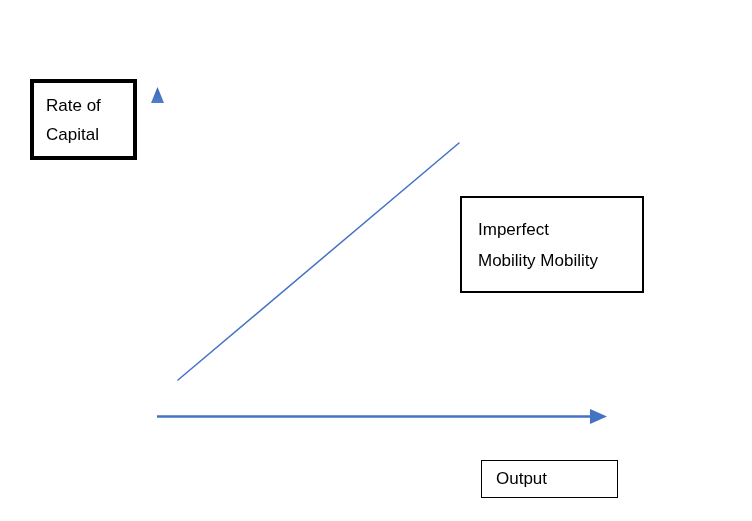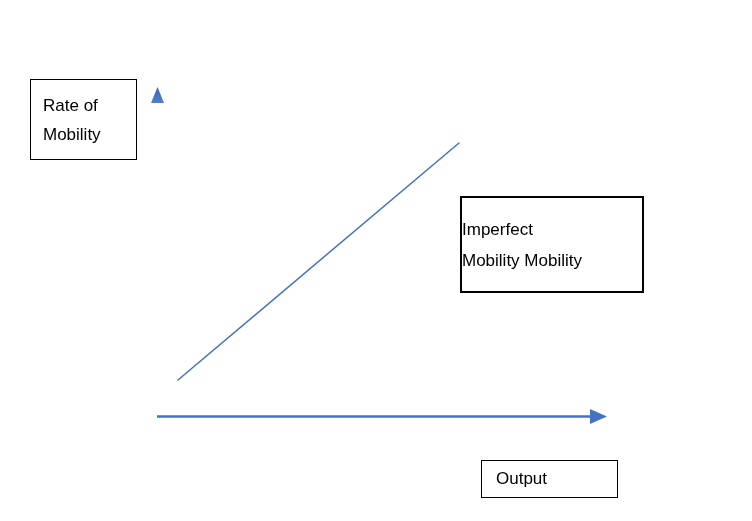--- a/index.html
+++ b/index.html
@@ -30,32 +30,33 @@
   .label-box .line {
     display: block;
     white-space: nowrap;
   }
 
   #box-rate-of-interest {
     left: 30px;
     top: 79px;
     width: 107px;
     height: 81px;
-    border: 1px solid #000000;
+    border: 4px solid #000000;
     padding-left: 12px;
     font-size: 17px;
     line-height: 29px;
   }
 
   #box-imperfect-capital-mobility {
     left: 460px;
     top: 196px;
     width: 184px;
     height: 97px;
     border: 2.5px solid #000000;
+    padding-left: 16px;
     font-size: 17px;
     line-height: 31px;
   }
 
   #box-output {
     left: 481px;
     top: 460px;
     width: 137px;
     height: 38px;
     border: 1px solid #000000;
@@ -98,21 +99,21 @@
 
     <line x1="157" y1="416.5" x2="592" y2="416.5" stroke="#4472c4" stroke-width="2.4" stroke-linecap="butt"></line>
 
     <polygon points="607,416.5 590,409 590,424" fill="#4472c4"></polygon>
 
     <line x1="178" y1="380" x2="459" y2="143" stroke="#4472c4" stroke-width="1.5" stroke-linecap="round"></line>
   </svg>
 
   <div class="label-box" id="box-rate-of-interest">
     <span class="line">Rate of</span>
-    <span class="line">Mobility</span>
+    <span class="line">Capital</span>
   </div>
 
   <div class="label-box" id="box-imperfect-capital-mobility">
     <span class="line">Imperfect</span>
     <span class="line">Mobility Mobility</span>
   </div>
 
   <div class="label-box" id="box-output">
     <span class="line">Output</span>
   </div>

